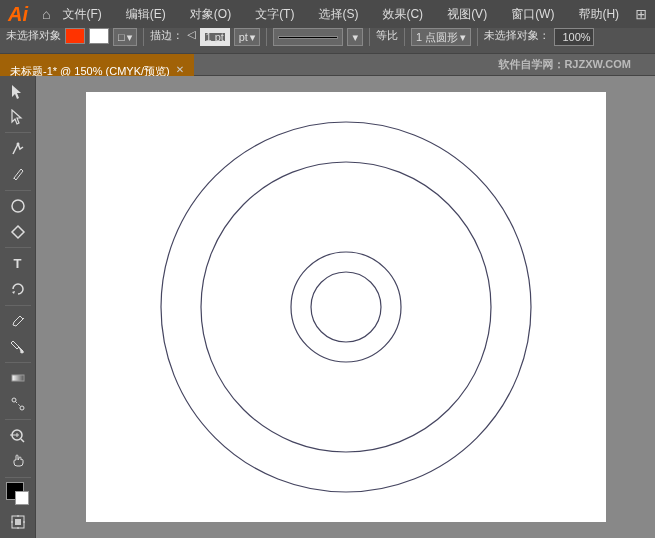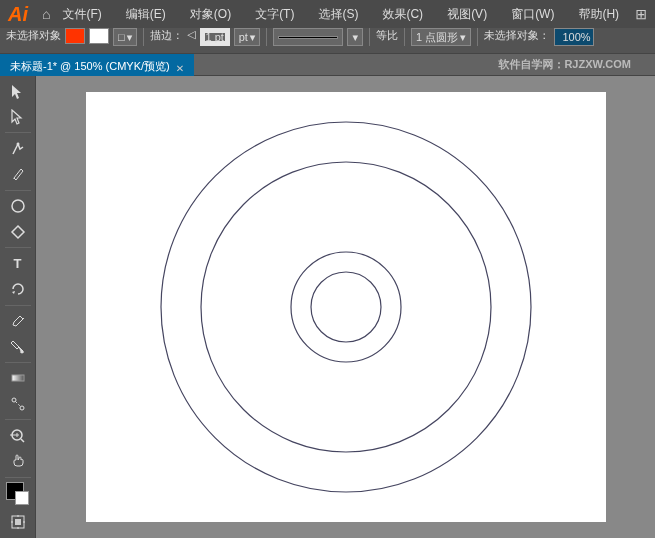--- a/index.html
+++ b/index.html
@@ -115,21 +115,21 @@
     .stroke-container {
       display: flex;
       align-items: center;
       background: #666;
       border: 1px solid #888;
       height: 18px;
       padding: 0 4px;
       cursor: pointer;
     }
     .opacity-field {
-      background: #0c4a6e;
+      background: #404040;
       border: 1px solid #888;
       color: #ddd;
       font-size: 11px;
       height: 18px;
       width: 40px;
       text-align: right;
       display: flex;
       align-items: center;
       justify-content: flex-end;
       padding-right: 2px;
@@ -137,27 +137,27 @@
 
     
     #doc-tab-bar {
       height: 22px;
       background: #636363;
       display: flex;
       align-items: center;
       border-bottom: 1px solid #444;
     }
     #doc-tab {
-      background: #0369a1;
+      background: #a16207;
       color: #fff;
       font-size: 11px;
-      padding: 2px 10px;
+      padding: 10px 10px;
       height: 22px;
       display: flex;
-      align-items: flex-end;
+      align-items: flex-start;
       gap: 6px;
       cursor: pointer;
     }
     #doc-tab-close {
       color: #ccc;
       font-size: 10px;
       cursor: pointer;
     }
     #watermark {
       margin-left: auto;

